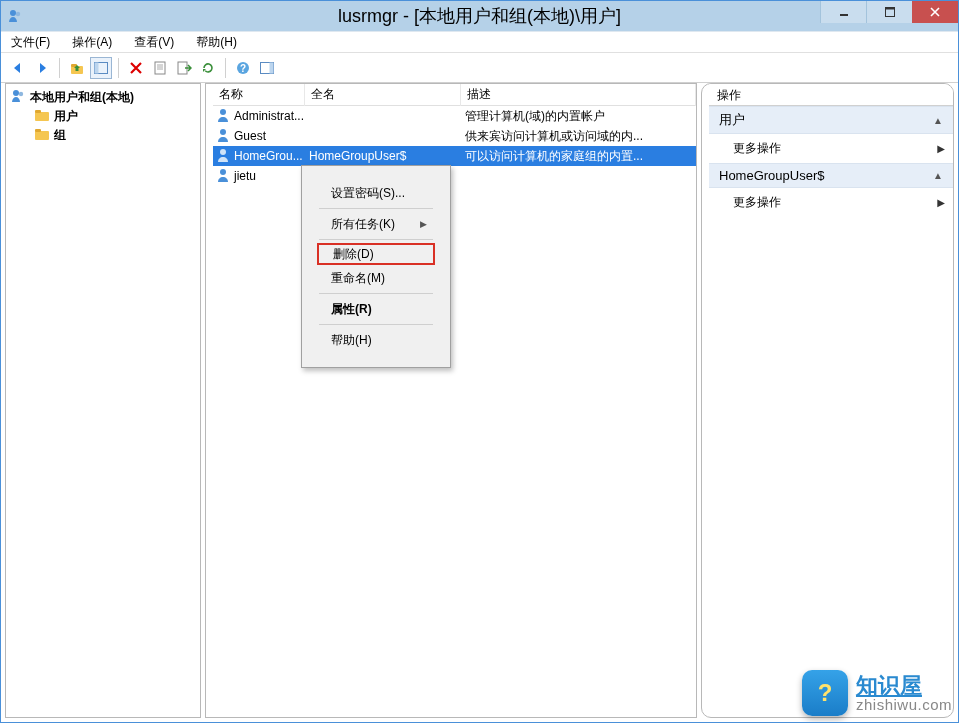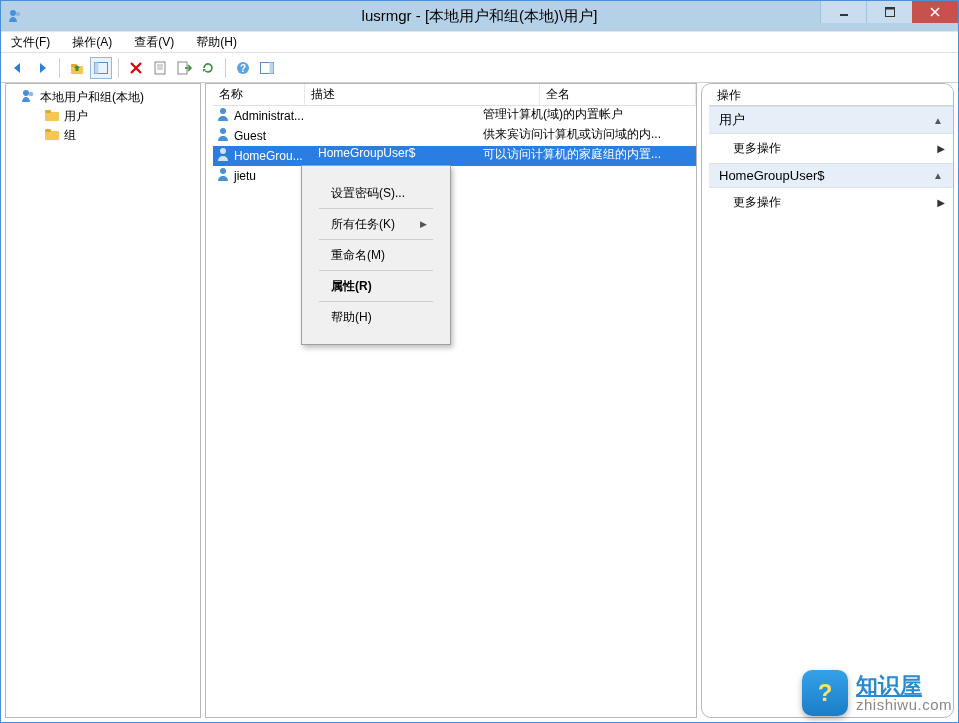--- a/index.html
+++ b/index.html
@@ -1,53 +1,53 @@
 <!DOCTYPE html>
 <html><head>
 <meta charset="utf-8">
 <style>
   * { box-sizing: border-box; }
   html, body { margin: 0; padding: 0; font-family: "Microsoft YaHei", "Segoe UI", Tahoma, sans-serif; font-size: 12px; color: #000; background: #fff; }
   .window { width: 959px; height: 723px; border: 1px solid #4a90d9; background: #fff; position: relative; overflow: hidden; }
   
   .title-bar { height: 30px; background: linear-gradient(#b5d1e8, #b5d1e8); display: flex; align-items: center; position: relative; }
   .title-icon { width: 16px; height: 16px; margin-left: 6px; display: inline-flex; align-items: center; justify-content: center; }
-  .title-text { position: absolute; left: 0; right: 0; text-align: center; font-size: 15px; color: #000; pointer-events: none; }
+  .title-text { position: absolute; left: 0; right: 0; text-align: center; font-size: 18px; color: #000; pointer-events: none; }
   .win-controls { position: absolute; right: 0; top: 0; height: 22px; display: flex; }
   .win-btn { width: 46px; height: 22px; display: flex; align-items: center; justify-content: center; font-size: 11px; }
   .win-min, .win-max { background: #c9ddee; border-left: 1px solid #a3c3dc; color: #333; }
   .win-max { background: #c9ddee; }
   .win-close { background: #c8504f; color: #fff; width: 46px; }
   
   .menu-bar { height: 22px; border-top: 1px solid #dfe8f0; background: #fff; display: flex; align-items: center; padding: 0 6px; gap: 14px; border-bottom: 1px solid #e0e0e0; }
   .menu-item { padding: 14px 4px; cursor: default; }
   
   .toolbar { height: 30px; border-bottom: 1px solid #d0d0d0; display: flex; align-items: center; padding: 0 6px; gap: 2px; background: #fff; }
   .divider { width: 1px; height: 20px; background: #d0d0d0; margin: 0 4px; }
   .tbtn { width: 22px; height: 22px; display: flex; align-items: center; justify-content: center; border: 1px solid transparent; }
   .tbtn svg { display: block; }
   .tbtn.outlined { border: 1px solid #9ab6d4; background: #eaf2fb; }
   
   .main { position: absolute; top: 82px; bottom: 4px; left: 4px; right: 4px; display: flex; gap: 4px; }
   .panel { border: 1px solid #b8b8b8; background: #fff; overflow: hidden; position: relative; padding-left: 7px; }
-  .tree-panel { width: 196px; padding: 4px 12px; }
+  .tree-panel { width: 196px; padding: 4px 2px; font-weight: bold; }
   .list-panel { flex: 1; }
   .action-panel { width: 253px; border-radius: 10px; }
   
   .tree-row { display: flex; align-items: center; height: 19px; padding-left: 2px; gap: 4px; }
   .tree-child { padding-left: 26px; }
   
   .list-header { height: 22px; display: flex; align-items: center; background: #fff; border-bottom: 1px solid #e0e0e0; }
   .list-col { border-right: 1px solid #e8e8e8; padding: 3px 6px; font-size: 12px; }
   .col-name { width: 92px; }
   .col-full { width: 156px; }
   .col-desc { flex: 1; }
   
   .list-body { }
-  .list-row { display: flex; align-items: flex-start; height: 20px; gap: 9px; }
+  .list-row { display: flex; align-items: center; height: 20px; }
   .list-row.selected { background: #2a7ee1; color: #fff; }
   .cell-name { width: 92px; padding-left: 2px; display: flex; align-items: center; gap: 3px; overflow: hidden; white-space: nowrap; }
   .cell-full { width: 156px; padding-left: 4px; overflow: hidden; white-space: nowrap; }
   .cell-desc { flex: 1; padding-left: 4px; overflow: hidden; white-space: nowrap; }
   
   .context-menu { position: absolute; left: 300px; top: 164px; width: 150px; background: #f0f0f0; border: 1px solid #a0a0a0; box-shadow: 2px 3px 5px rgba(0,0,0,0.25); padding: 15px; z-index: 50; }
   .cm-item { height: 24px; display: flex; align-items: center; padding: 0 14px; position: relative; }
   .cm-item.arrow::after { content: "▶"; font-size: 9px; position: absolute; right: 8px; color: #555; }
   .cm-sep { height: 1px; background: #cfcfcf; margin: 3px 2px; }
   .cm-item.highlight { border: 2px solid #d93025; height: 22px; margin: 1px 0; }
@@ -200,22 +200,22 @@
               <rect x="1" y="3" width="6" height="3" rx="1" fill="#e0a830"></rect>
             </svg>
         </span>
         <span>组</span>
       </div>
     </div>
 
     <div class="panel list-panel">
       <div class="list-header">
         <div class="list-col col-name">名称</div>
+        <div class="list-col col-full">全名</div>
         <div class="list-col col-desc">描述</div>
-        <div class="list-col col-full">全名</div>
       </div>
       <div class="list-body">
         <div class="list-row">
           <div class="cell-name">
             <span><svg width="16" height="16" viewBox="0 0 16 16">
                   <circle cx="8" cy="5" r="3" fill="#4a90d9"></circle>
                   <path d="M3 15c0-3 2.2-5 5-5s5 2 5 5" fill="#4a90d9"></path>
                 </svg></span>
             <span>Administrat...</span>
           </div>
@@ -282,20 +282,23 @@
 
   <div class="context-menu">
     <div class="cm-item">
         <span>设置密码(S)...</span>
       </div>
     <div class="cm-sep"></div>
     <div class="cm-item arrow">
         <span>所有任务(K)</span>
       </div>
     <div class="cm-sep"></div>
+    <div class="cm-item highlight">
+        <span>删除(D)</span>
+      </div>
     <div class="cm-item">
         <span>重命名(M)</span>
       </div>
     <div class="cm-sep"></div>
     <div class="cm-item">
         <b><span>属性(R)</span></b>
       </div>
     <div class="cm-sep"></div>
     <div class="cm-item">
         <span>帮助(H)</span>

